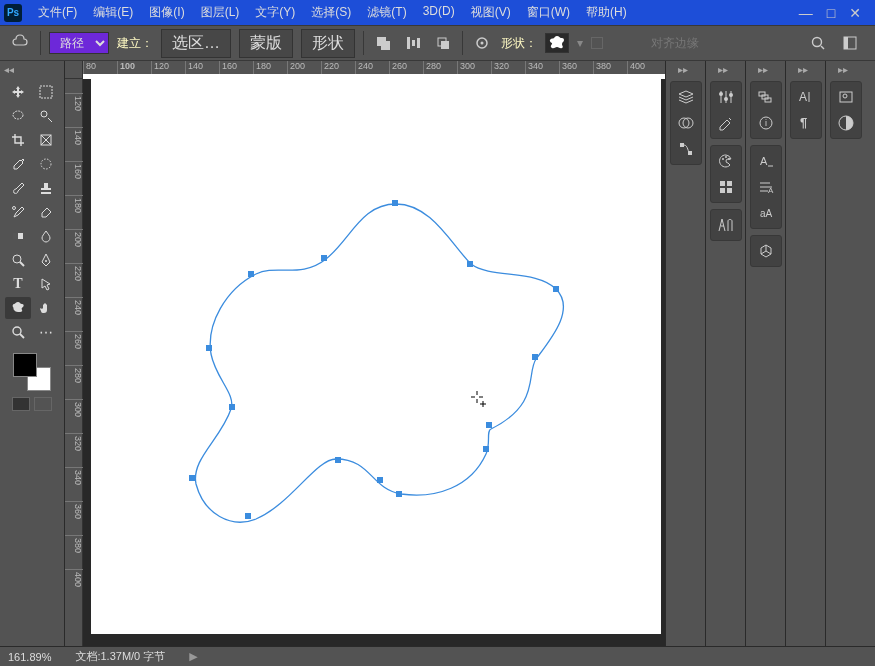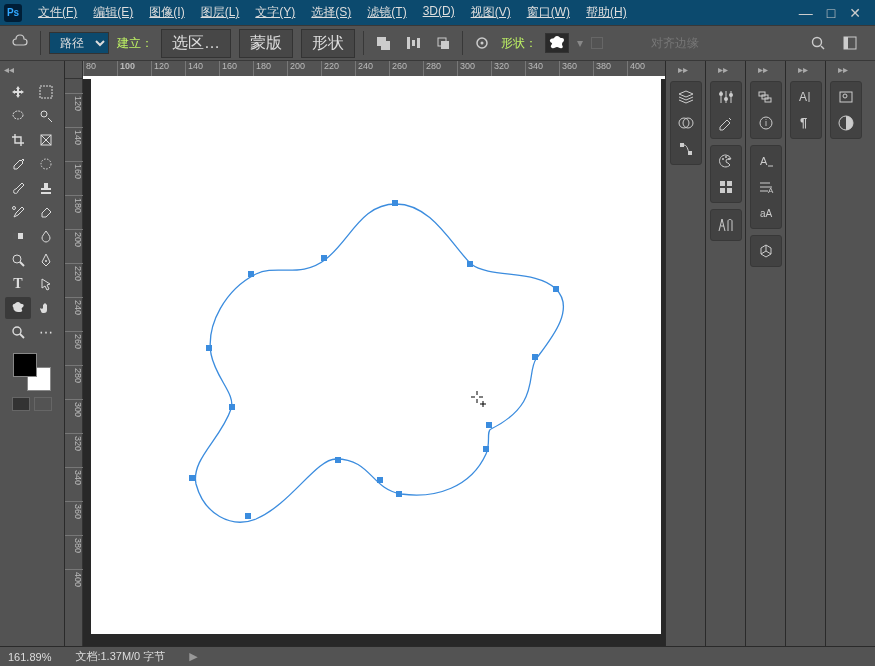--- a/index.html
+++ b/index.html
@@ -1,25 +1,25 @@
 <!DOCTYPE html>
 <html><head>
 <meta charset="utf-8">
 <style>
 * { margin: 0; padding: 0; box-sizing: border-box; user-select: none; }
 body { width: 875px; height: 666px; background: #535353; font-family: "Microsoft YaHei", sans-serif; font-size: 12px; color: #ddd; overflow: hidden; position: relative; }
-.titlebar { height: 25px; background: #0c4a6e; display: flex; align-items: center; padding: 0 4px; }
+.titlebar { height: 25px; background: #1d4ed8; display: flex; align-items: center; padding: 0 4px; }
 .titlebar .ps-logo { width: 18px; height: 18px; background: #001e36; color:#31a8ff; border-radius:3px; display:flex; align-items:center; justify-content:center; font-size:10px; font-weight:bold; margin-right:8px; }
 .titlebar .menu { display:flex; gap:0; }
-.titlebar .menu span { padding: 0 8px; cursor:default;text-decoration:underline; }
+.titlebar .menu span { padding: 0 8px; cursor:default; }
 .titlebar .winbtns { margin-left:auto; display:flex; gap:14px; padding-right:10px; font-size:14px; color:#ccc; }
 .optbar { height: 36px; background:#535353; border-top:1px solid #383838; border-bottom:1px solid #383838; display:flex; align-items:center; padding:0 8px; gap:8px; }
 .optbar .cloud { width:24px; height:24px; display:flex; align-items:center; justify-content:center; }
-.optbar select { background:#0c4a6e; color:#ddd; border:1px solid #333; padding:2px 6px; font-size:12px; width:60px; height:22px; }
-.optbar .lbl { color:#bef264; font-size:12px; }
+.optbar select { background:#6d28d9; color:#ddd; border:1px solid #333; padding:2px 6px; font-size:12px; width:60px; height:22px; }
+.optbar .lbl { color:#fef9c3; font-size:12px; }
 .optbar .btn { background:#474747; border:1px solid #333; padding:3px 10px; font-size:16px; }
 .optbar .icon { width:22px; height:22px; display:flex; align-items:center; justify-content:center; color:#ccc; }
 .optbar .shape-preview { width:24px; height:20px; background:#2a2a2a; border:1px solid #333; display:flex; align-items:center; justify-content:center; }
 .optbar .sep { width:1px; height:24px; background:#383838; }
 .optbar .chk { width:12px; height:12px; border:1px solid #666; }
 .optbar .dim { color:#777;margin-left:40px; }
 .optbar .right { margin-left:auto; display:flex; gap:10px; align-items:center; padding-right:6px; }
 .workspace { display:flex; height: calc(666px - 25px - 36px - 20px); }
 .tools { width:65px; background:#535353; border-right:1px solid #2a2a2a; padding-top:20px; display:flex; flex-direction:column; align-items:center; position:relative; }
 .tools .collapse { position:absolute; top:3px; left:4px; font-size:10px; color:#aaa; }
@@ -29,21 +29,21 @@
 .swatches { margin-top:10px; position:relative; width:38px; height:38px; }
 .swatch-fg { position:absolute; top:0; left:0; width:24px; height:24px; background:#000; border:1px solid #888; }
 .swatch-bg { position:absolute; bottom:0; right:0; width:24px; height:24px; background:#fff; border:1px solid #888; }
 .mini-swatch { margin-top:6px; display:flex; gap:4px; }
 .mini-swatch div { width:18px; height:14px; border:1px solid #666; }
 .doc-area { flex:1; background:#282828; display:flex; flex-direction:column; position:relative; }
 .tab-strip { height:24px; background:#3a3a3a; display:flex; align-items:flex-end; padding-left:10px; position:relative; }
 .doc-tab { background:#282828; padding:4px 10px; font-size:11px; color:#ddd; display:flex; align-items:center; gap:6px; border-top:1px solid #555; }
 .doc-tab .x { color:#aaa; font-size:11px; }
 .canvas-wrap { flex:1; position:relative; overflow:hidden; }
-.ruler-h { position:absolute; top:0; left:18px; right:0; height:18px; background:#535353; border-bottom:3px solid #ffffff; display:flex; overflow:hidden; }
+.ruler-h { position:absolute; top:0; left:18px; right:0; height:18px; background:#535353; border-bottom:5px solid #ffffff; display:flex; overflow:hidden; }
 .ruler-h .tick { position:absolute; top:0; font-size:9px; color:#bbb; border-left:1px solid #777; height:18px; padding-left:2px; }
 .ruler-v { position:absolute; top:18px; left:0; width:18px; bottom:0; background:#535353; border-right:1px solid #333; }
 .ruler-v .tick { position:absolute; left:0; font-size:9px; color:#bbb; border-top:1px solid #777; width:18px; writing-mode:vertical-rl; padding-top:2px; }
 .ruler-corner { position:absolute; top:0; left:0; width:18px; height:18px; background:#535353; border-right:1px solid #333; border-bottom:1px solid #333; }
 .canvas { position:absolute; top:18px; left:18px; right:0; bottom:0; background:#282828; overflow:hidden; }
 .artboard { position:absolute; top:0; left:8px; width:570px; height:555px; background:#fff; }
 .path-svg { position:absolute; top:0; left:0; }
 .cursor { position:absolute; top:310px; left:378px; pointer-events:none; }
 .panels { width:210px; background:#535353; display:flex; }
 .panel-col { width:40px; border-left:1px solid #2a2a2a; padding-top:20px; display:flex; flex-direction:column; align-items:center; gap:6px; position:relative; }

